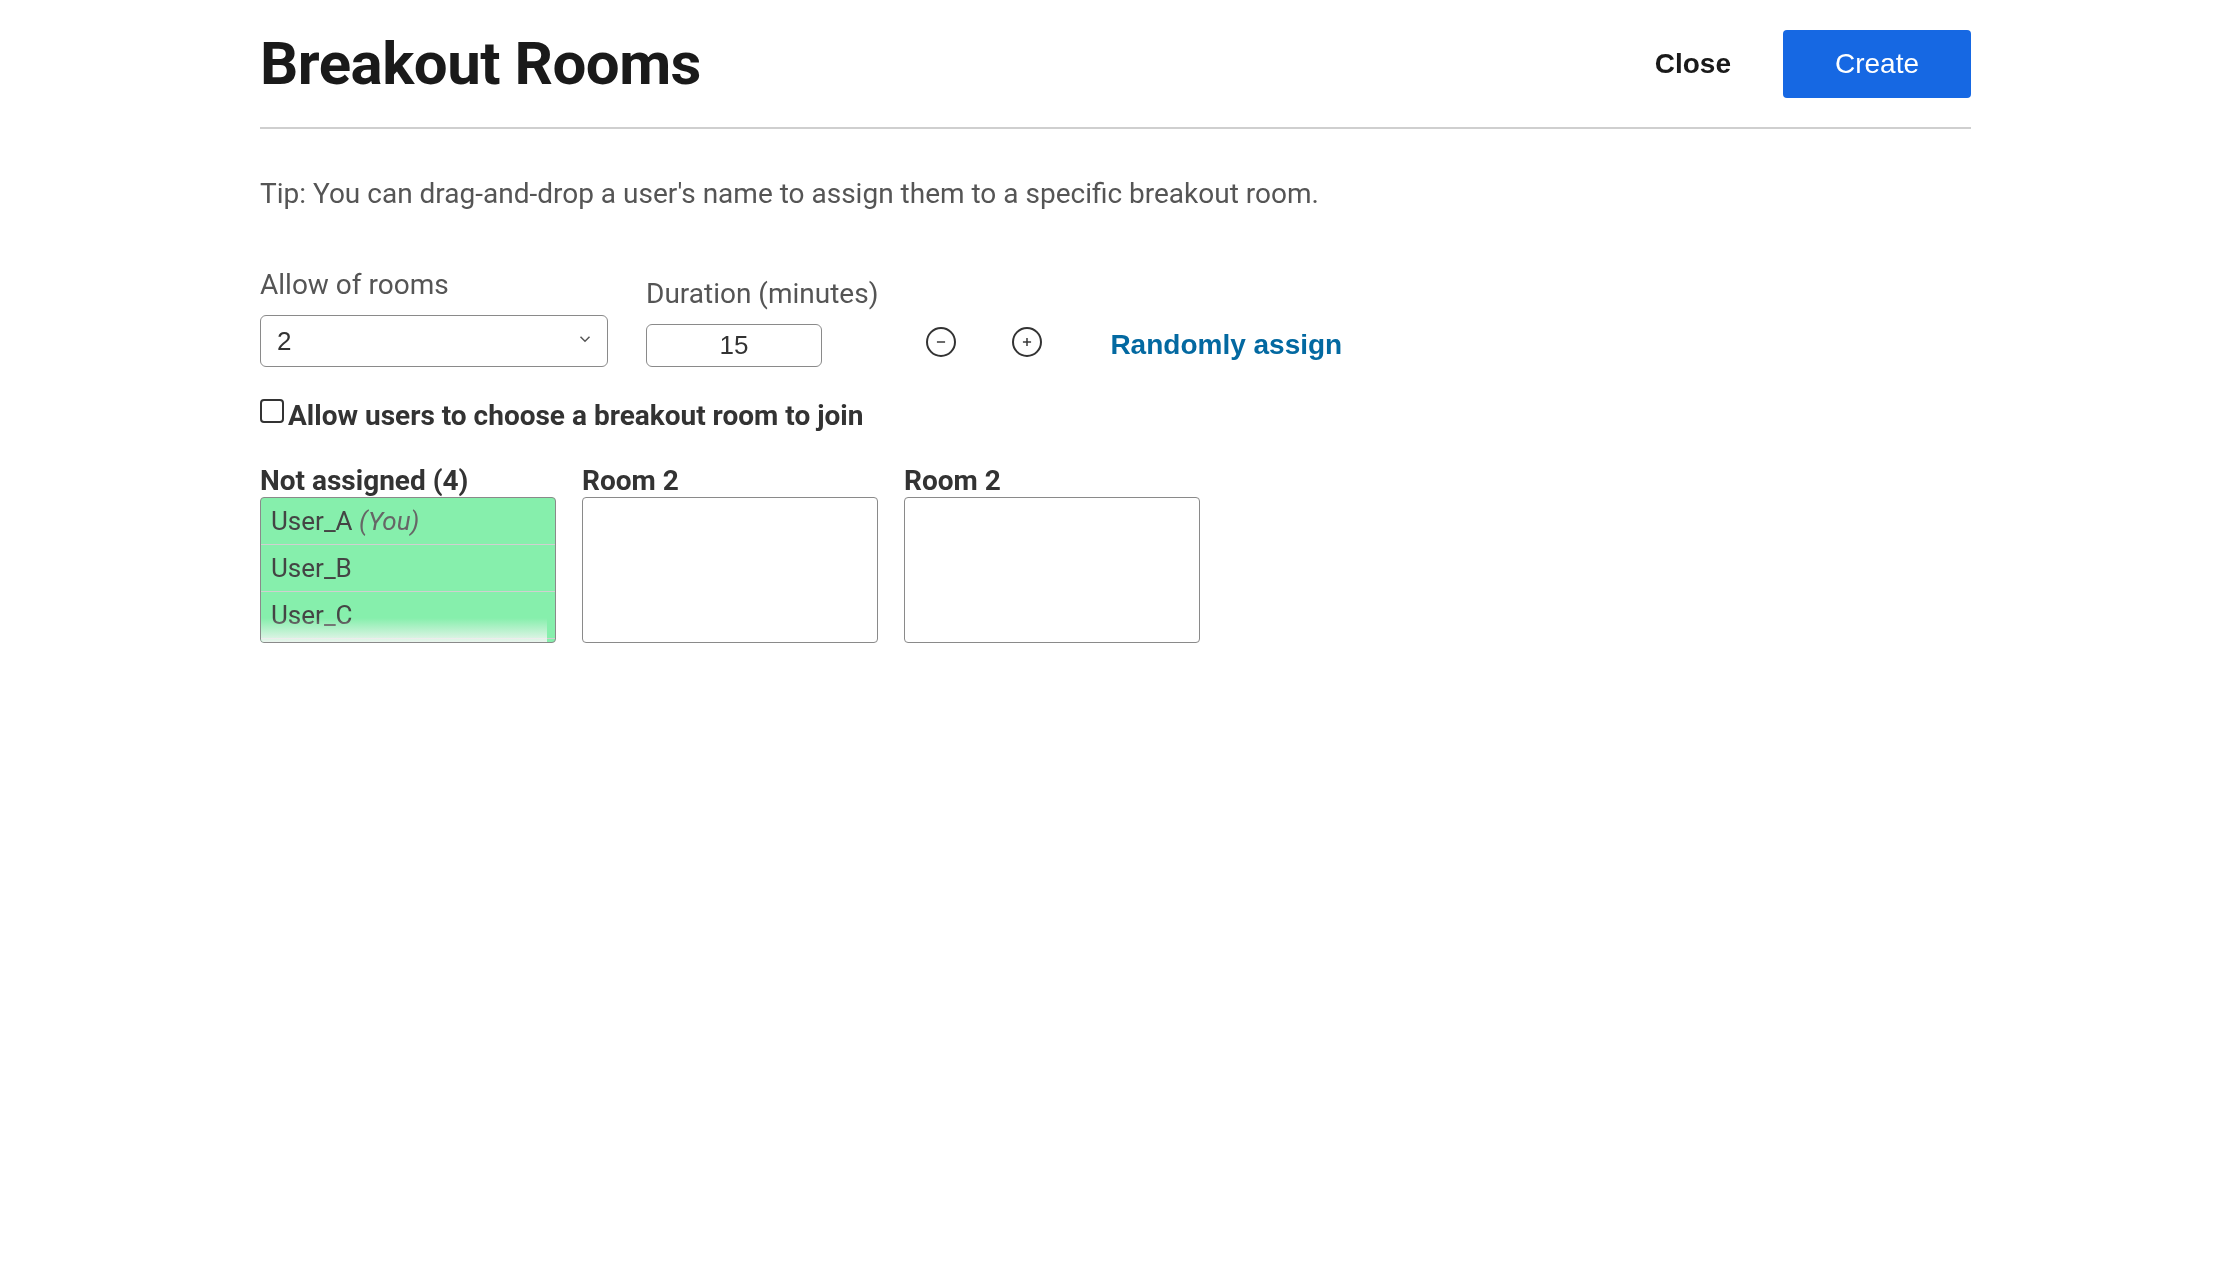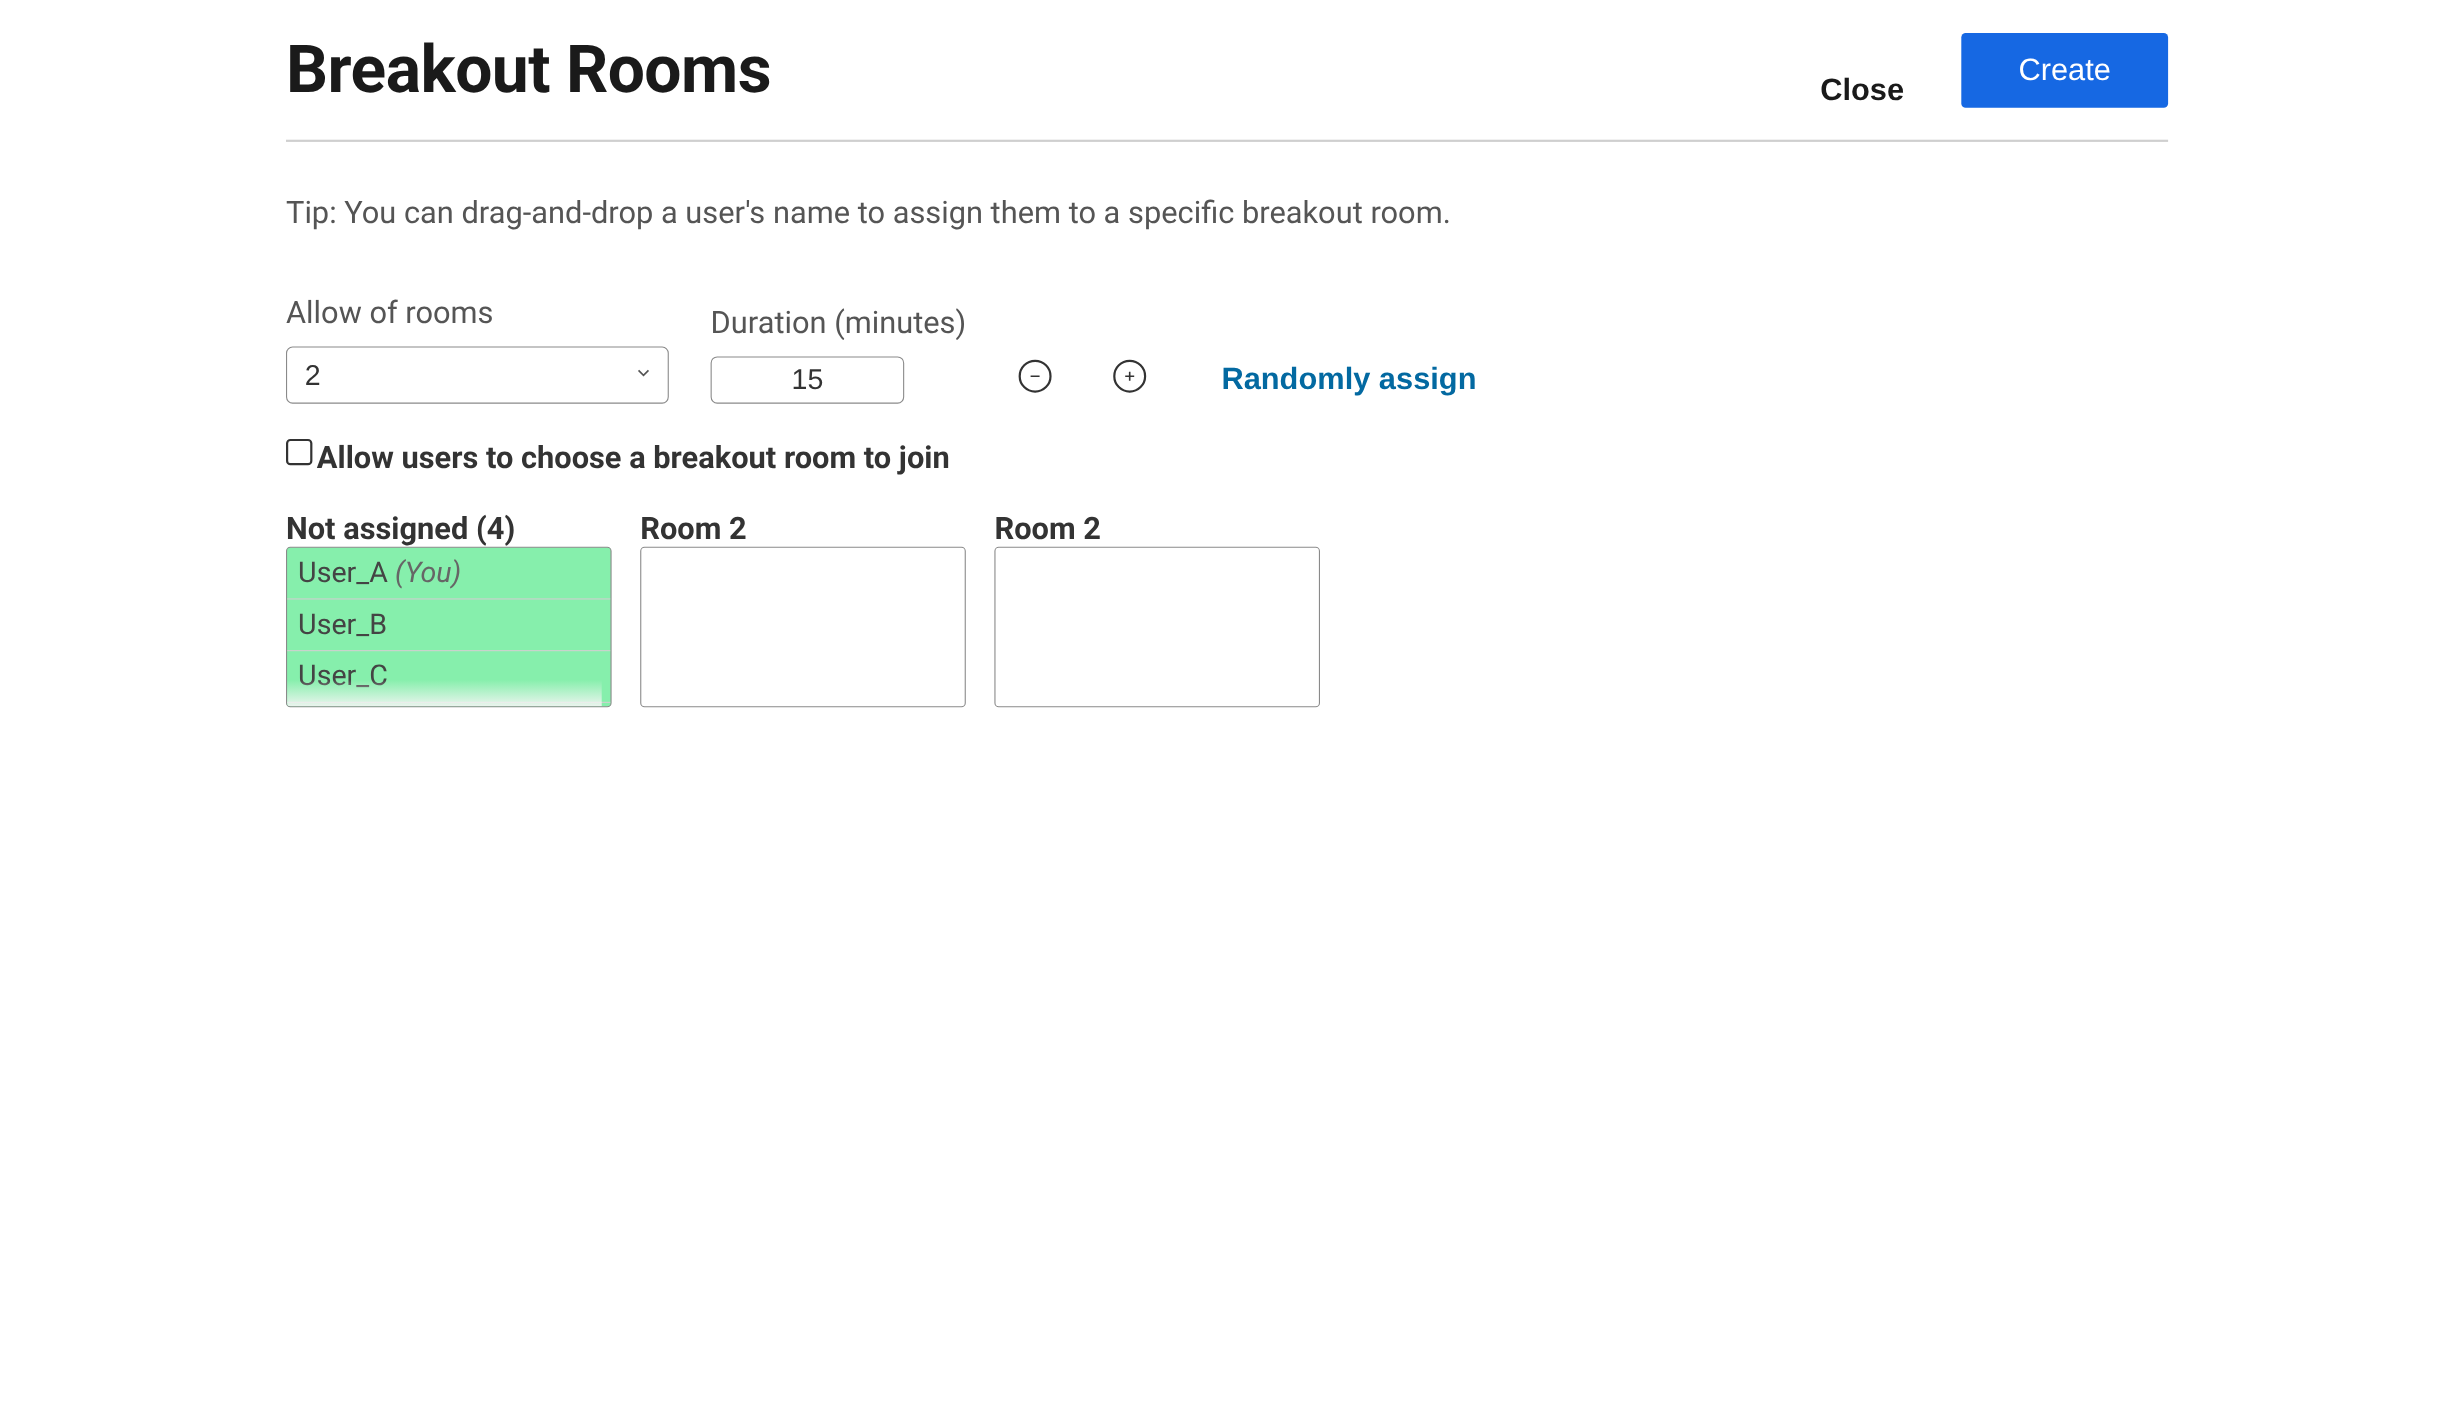--- a/index.html
+++ b/index.html
@@ -27,21 +27,21 @@
       margin-bottom: 48px;
     }
     .page-title {
       font-size: 60px;
       font-weight: 700;
       color: #1a1a1a;
       letter-spacing: -0.5px;
     }
     .header-actions {
       display: flex;
-      align-items: flex-end;
+      align-items: center;
       gap: 52px;
     }
     .close-btn {
       font-size: 28px;
       font-weight: 600;
       color: #1a1a1a;
       background: none;
       border: none;
       cursor: pointer;
     }

